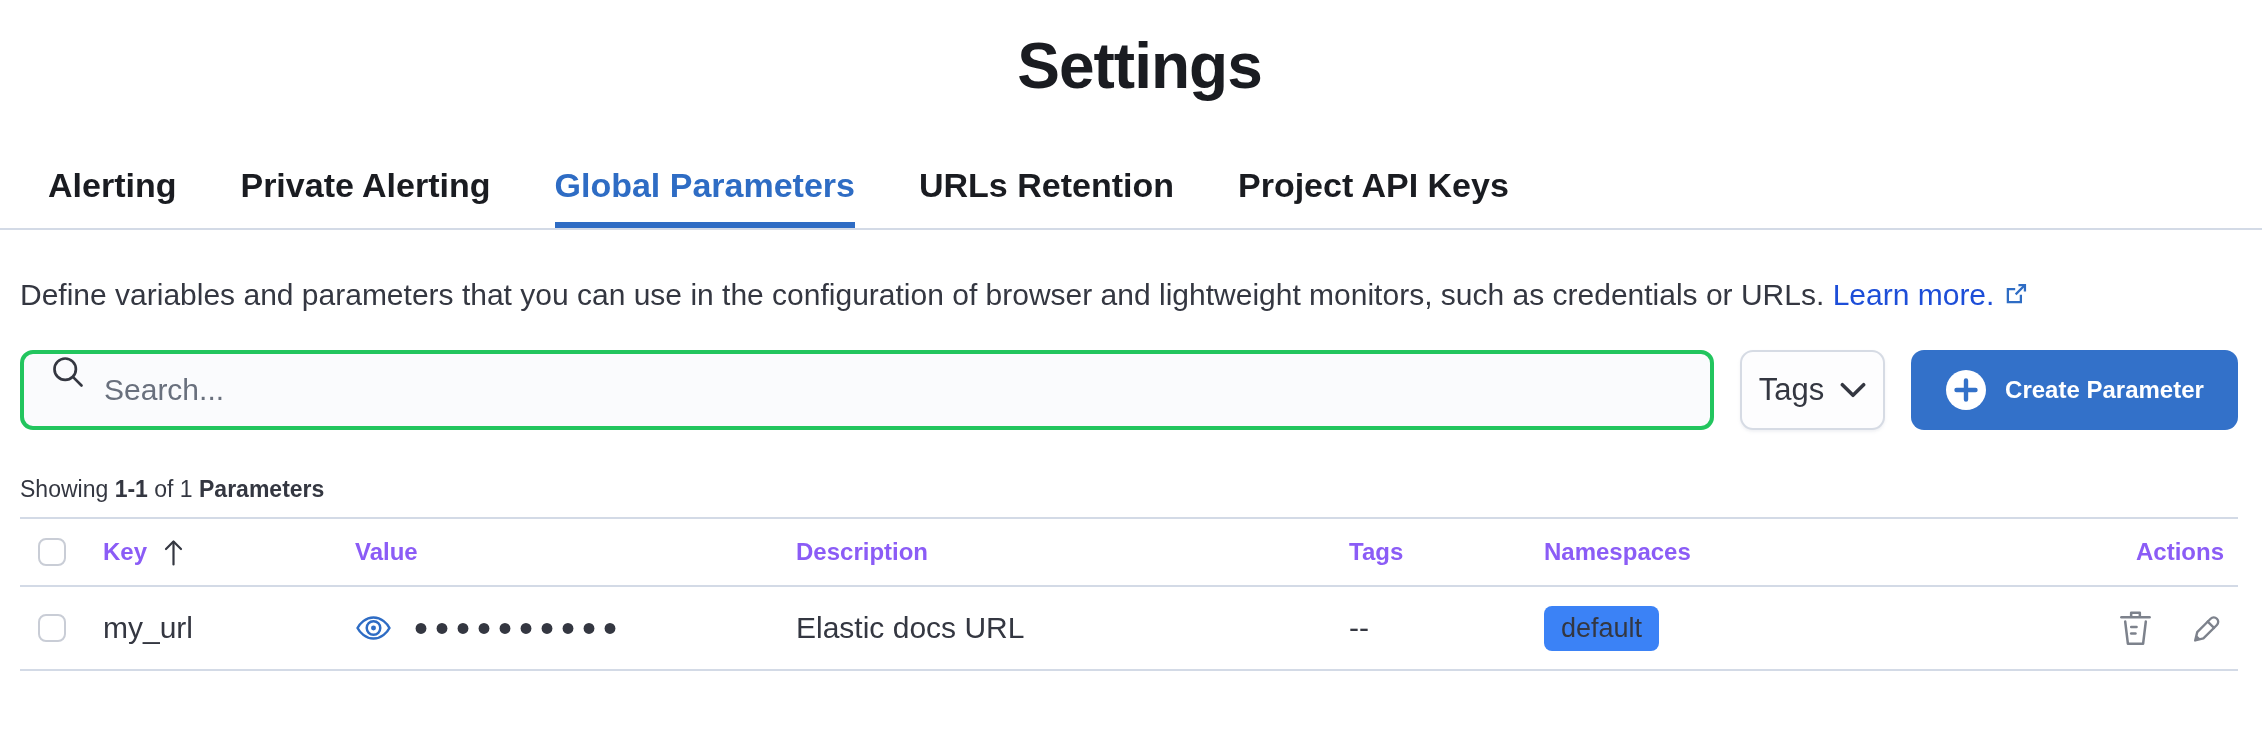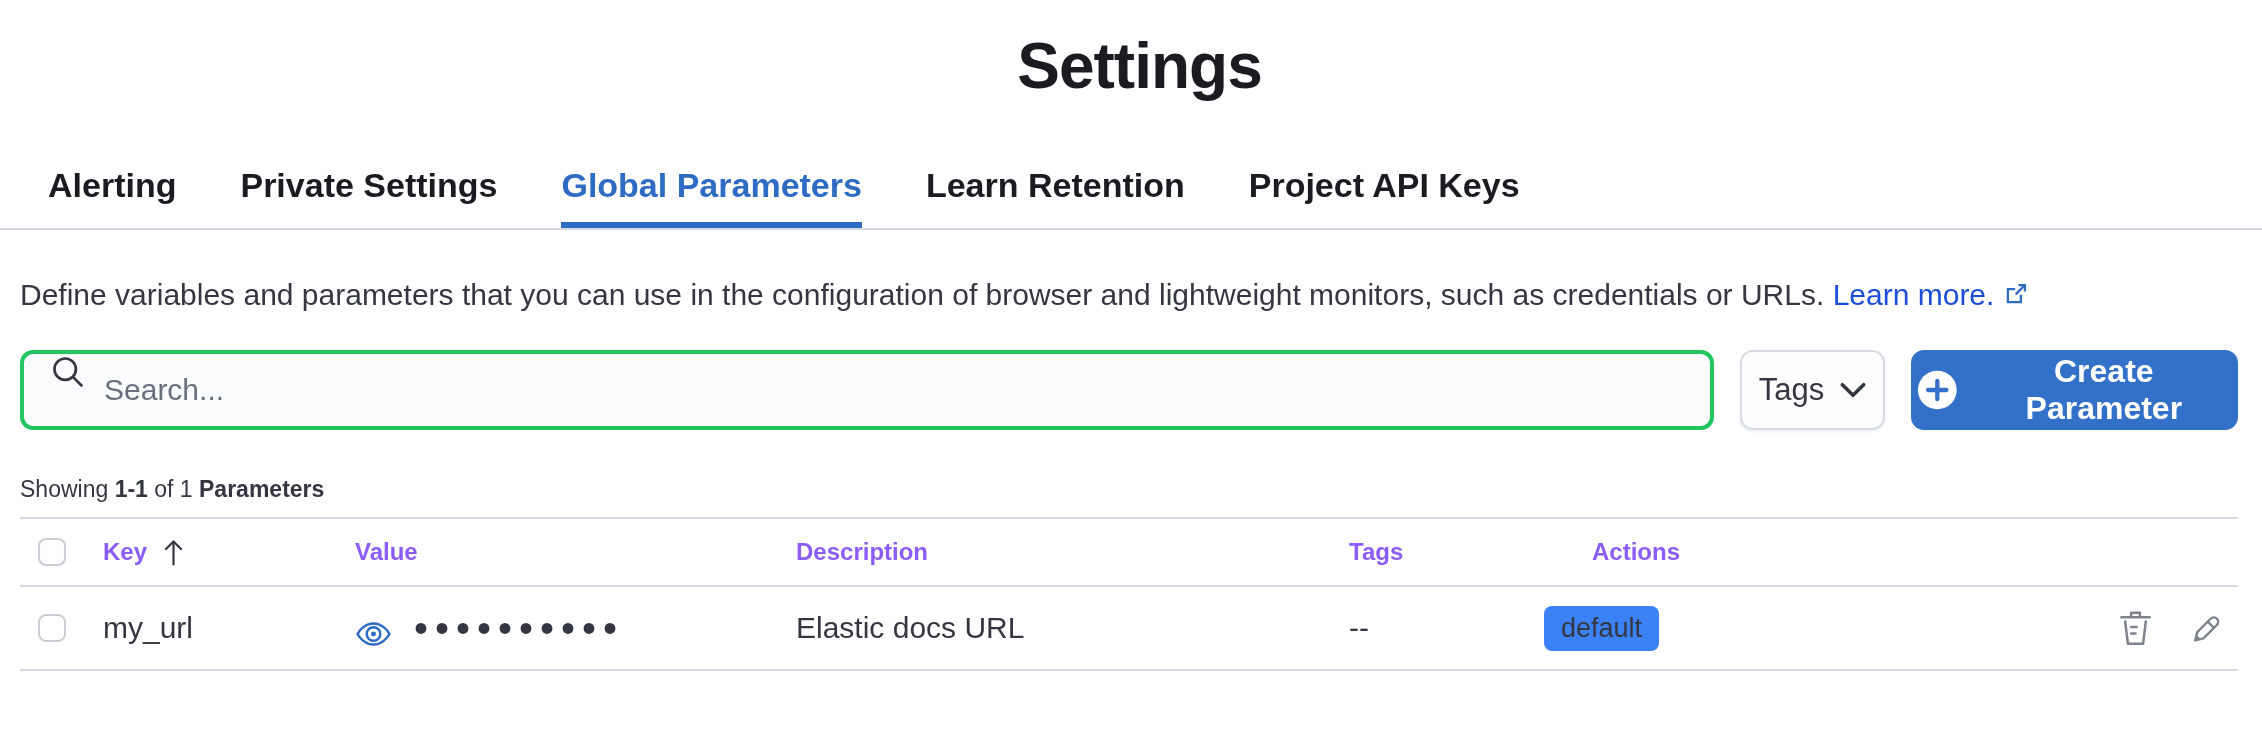--- a/index.html
+++ b/index.html
@@ -107,21 +107,21 @@
   }
   .create-button {
     width: 327px;
     background: #3371c9;
     border: none;
     border-radius: 13px;
     display: flex;
     align-items: center;
     justify-content: center;
     gap: 18px;
-    font-size: 32px;
+    font-size: 24px;
     font-weight: 600;
     color: #ffffff;
     cursor: pointer;
     font-family: "Liberation Sans", sans-serif;
   }
 
   
   .summary {
     margin: 46px 24px 0 20px;
     font-size: 23px;
@@ -137,21 +137,21 @@
   .trow {
     display: flex;
     align-items: center;
     border-bottom: 2px solid #d3dae6;
   }
   .trow.head { height: 68px; font-size: 24px; font-weight: 700; color: #8b5cf6; }
   .trow.data { height: 84px; font-size: 30px; color: #343741; }
 
   .c-check  { width: 83px;  padding-left: 18px; flex: none; }
   .c-key    { width: 252px; flex: none; display: flex; align-items: center; gap: 14px; }
-  .c-value  { width: 441px; flex: none; display: flex; align-items: flex-end; gap: 22px; }
+  .c-value  { width: 441px; flex: none; display: flex; align-items: center; gap: 22px; }
   .c-desc   { width: 553px; flex: none; }
   .c-tags   { width: 195px; flex: none; }
   .c-ns     { flex: 1; }
   .c-actions{ width: 150px; flex: none; display: flex; justify-content: flex-end; align-items: center; gap: 36px; padding-right: 14px; }
   .trow.head .c-actions { font-weight: 700; }
 
   .checkbox {
     width: 28px; height: 28px;
     border: 2.5px solid #c9cdd6;
     border-radius: 8px;
@@ -178,23 +178,23 @@
 </style>
 </head>
 <body>
 
 <div class="page">
 
   <h1 class="page-title">Settings</h1>
 
   <div class="tabs">
     <div class="tab">Alerting</div>
-    <div class="tab">Private Settings</div>
+    <div class="tab">Private Alerting</div>
     <div class="tab active">Global Parameters</div>
-    <div class="tab">Learn Retention</div>
+    <div class="tab">URLs Retention</div>
     <div class="tab">Project API Keys</div>
   </div>
 
   <p class="description"><span>Define variables and parameters that you can use in the configuration of browser and lightweight monitors, such as credentials or URLs.</span>
     <a><span>Learn more.</span><svg class="ext-link-icon" width="26" height="26" viewBox="0 0 16 16">
           <g fill="none" stroke="#2e6cc4" stroke-width="1.4">
             <path d="M11 8.5 V13 H3 V5 H7.5"></path>
             <path d="M9.5 2.5 H13.5 V6.5"></path>
             <path d="M13.2 2.8 L7.8 8.2"></path>
           </g>
@@ -251,20 +251,23 @@
       </div>
       <div class="c-value">
         <span>Value</span>
       </div>
       <div class="c-desc">
         <span>Description</span>
       </div>
       <div class="c-tags">
         <span>Tags</span>
       </div>
+      <div class="c-ns">
+        <span>Namespaces</span>
+      </div>
       <div class="c-actions">
         <span>Actions</span>
       </div>
     </div>
 
     <div class="trow data">
       <div class="c-check">
         <div class="checkbox"></div>
       </div>
       <div class="c-key">

